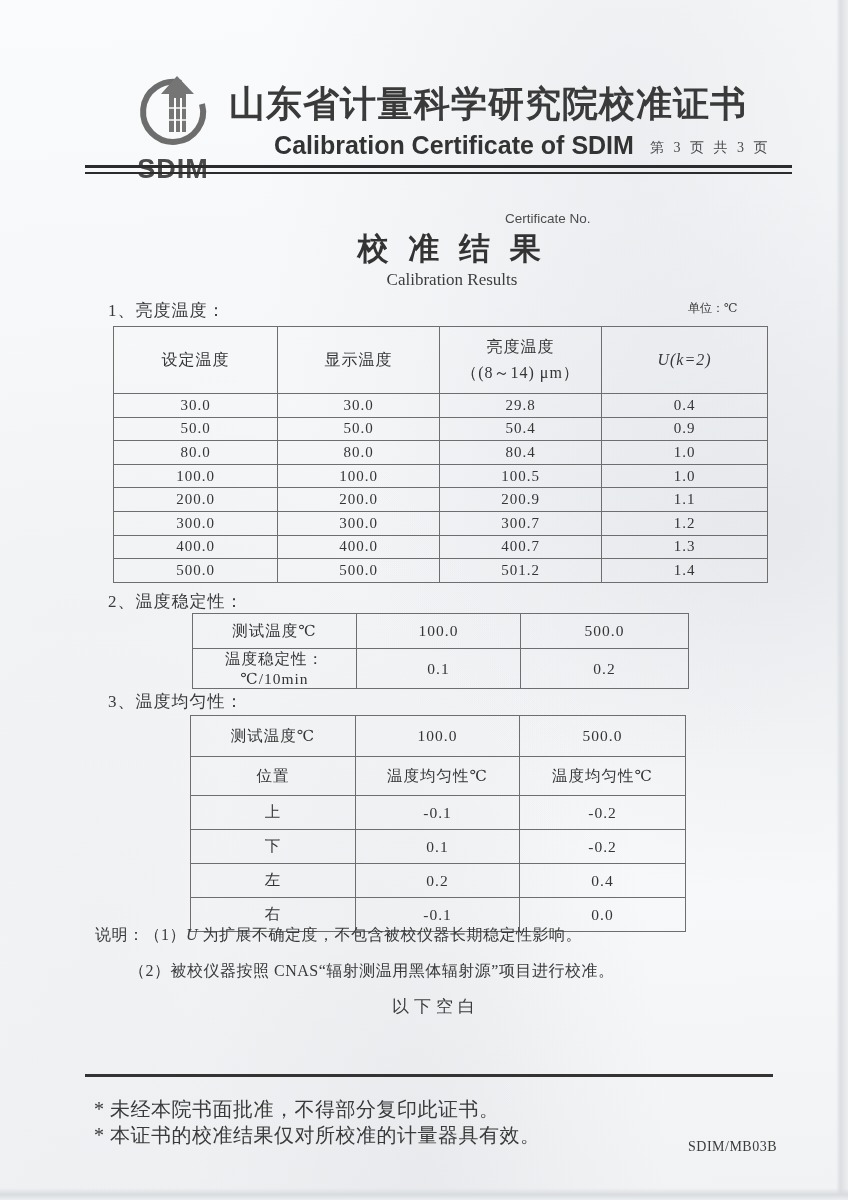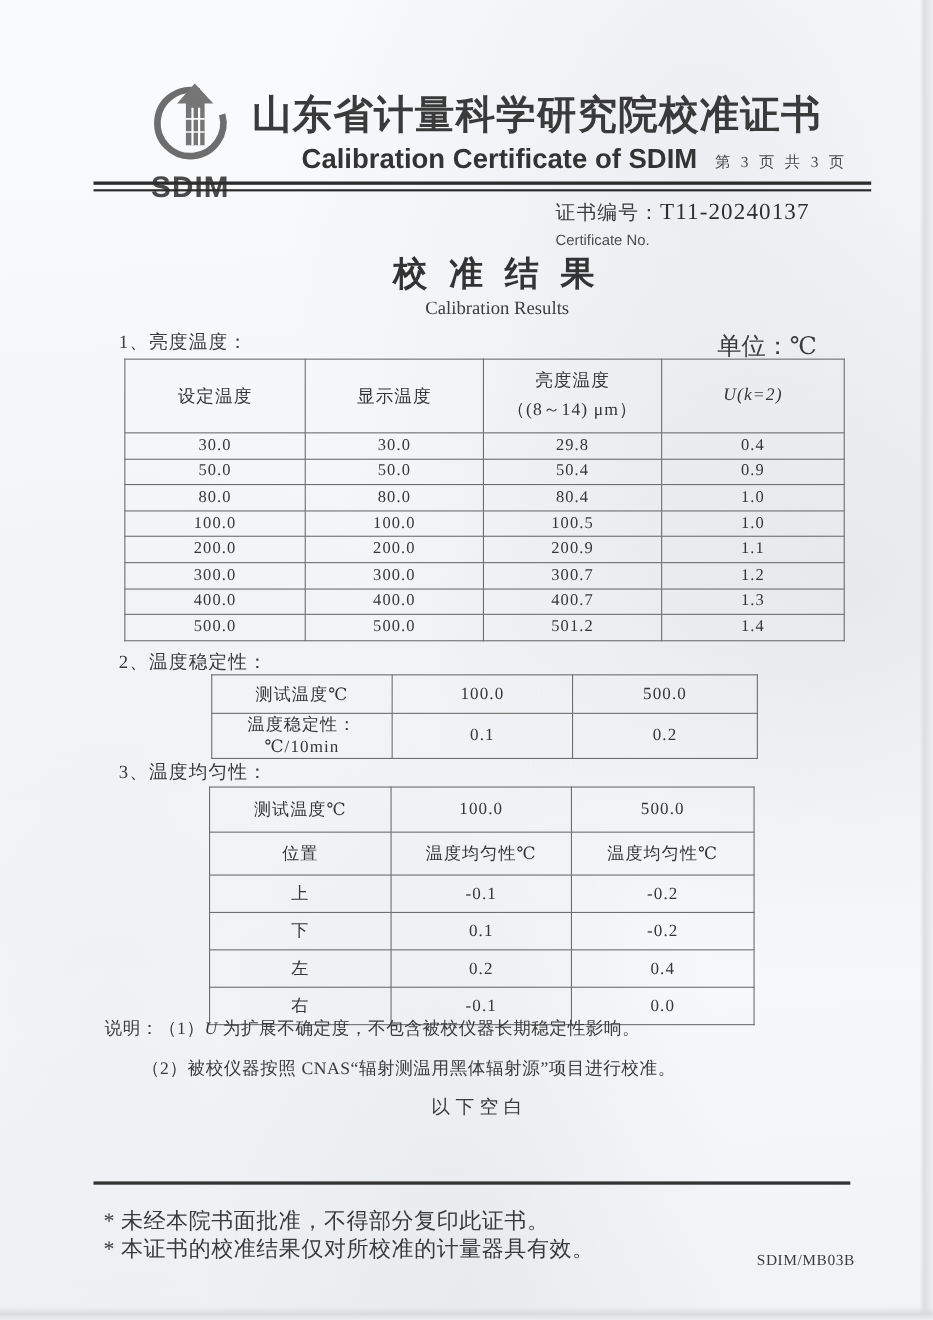--- a/index.html
+++ b/index.html
@@ -39,21 +39,21 @@
   .cert-no-value{font-size:21px;color:#2f2f2f;letter-spacing:1px;}
   .cert-no-en{left:505px;top:211px;font-family:"Liberation Sans","DejaVu Sans",sans-serif;
     font-size:13.5px;color:#4c4c4c;}
 
   
   .results-title{left:56px;top:228px;width:792px;text-align:center;font-size:31px;font-weight:bold;
     letter-spacing:6px;color:#333;}
   .results-sub{left:56px;top:270px;width:792px;text-align:center;font-size:17px;color:#3d3d3d;}
 
   .sec-heading{font-size:17px;color:#3a3a3a;letter-spacing:1px;white-space:nowrap;}
-  .unit-label{left:652px;top:300px;font-size:22px;color:#3a3a3a;}
+  .unit-label{left:688px;top:300px;font-size:12px;color:#3a3a3a;}
 
   
   table.tbl{border-collapse:collapse;table-layout:fixed;}
   .tbl th,.tbl td{border:1px solid #6e6e6e;text-align:center;vertical-align:middle;
     font-weight:normal;color:#353535;font-size:15px;letter-spacing:1px;padding:0;}
   .tbl1{left:113px;top:326px;width:654px;}
   .tbl1 th{height:66px;font-size:16px;}
   .tbl1 td{height:22.6px;}
   .hdr2line div{line-height:26px;}
   .italic-u{font-style:italic;}
@@ -91,23 +91,20 @@
       <line x1="48" y1="34" x2="65" y2="34" stroke="#fdfdfd" stroke-width="1.5"></line>
       <line x1="48" y1="46" x2="65" y2="46" stroke="#fdfdfd" stroke-width="1.5"></line>
     </svg>
     <div class="logo-text">SDIM</div>
   </div>
   <div class="abs title-cn">山东省计量科学研究院校准证书</div>
   <div class="abs title-en">Calibration Certificate of SDIM</div>
   <div class="abs page-label">第 3 页 共 3 页</div>
   <div class="abs rule-double"></div>
 
-  <div class="abs cert-no">
-    <span class="cert-no-label">证书编号：</span><span class="cert-no-value">T11-20240137</span>
-  </div>
   <div class="abs cert-no-en">Certificate No.</div>
 
   <div class="abs results-title">校 准 结 果</div>
   <div class="abs results-sub">Calibration Results</div>
 
   <div class="abs sec-heading" style="left:108px;top:299px;">1、亮度温度：</div>
   <div class="abs unit-label">单位：℃</div>
 
   <table class="abs tbl tbl1">
     <colgroup>

